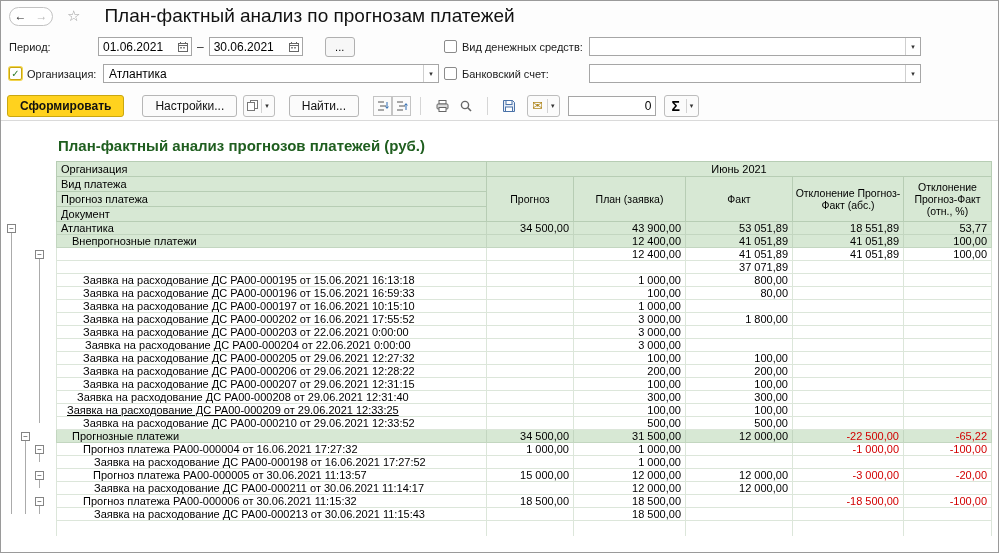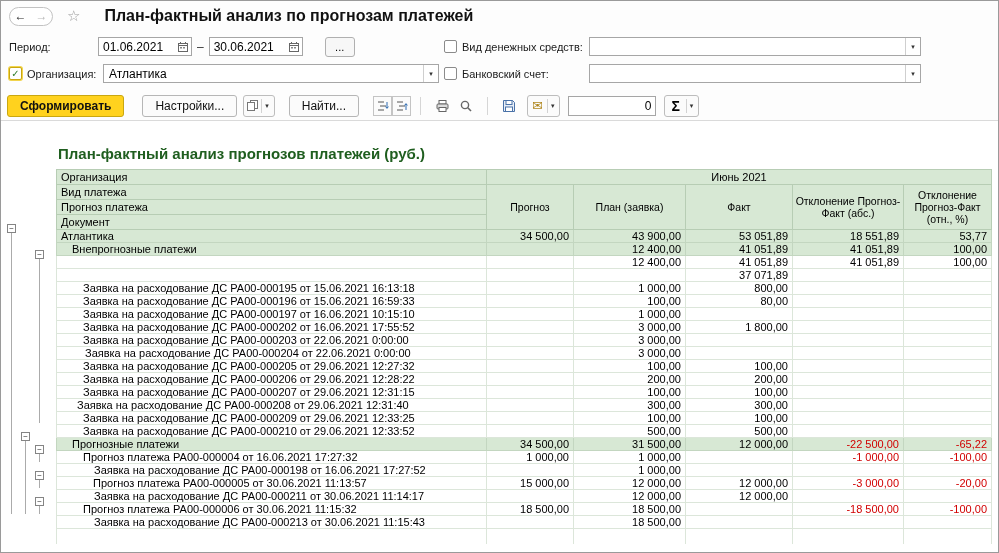--- a/index.html
+++ b/index.html
@@ -10,21 +10,21 @@
 
   
   .titlebar { height: 30px; display: flex; align-items: center; padding: 0 8px;
     background: #fdfdfd; flex: 0 0 auto; }
   .nav-pill { display: flex; border: 1px solid #c2c2c2; border-radius: 10px;
     background: #fff; overflow: hidden; }
   .nav-btn { width: 21px; height: 17px; border: none; background: transparent;
     font-size: 12px; line-height: 15px; color: #222; cursor: pointer; }
   .nav-btn.disabled { color: #b8b8b8; }
   .star { margin-left: 14px; color: #9d9d9d; font-size: 15px; cursor: pointer; }
-  .page-title { margin-left: 24px; font-size: 16px; font-weight: bold; color: #111; }
+  .page-title { margin-left: 24px; font-size: 19px; font-weight: normal; color: #111; }
 
   
   .filters { padding: 2px 8px 4px; background: #fdfdfd; flex: 0 0 auto; }
   .frow { position: relative; height: 27px; display: flex; align-items: center; }
   .flabel { font-size: 11px; color: #1a1a1a; white-space: nowrap; }
   .w-period { width: 89px; }
   .w-org { width: 72px; }
   .field { height: 19px; border: 1px solid #a6a6a6; background: #fff;
     display: flex; align-items: center; }
   .date-input { width: 76px; border: none; outline: none; font-size: 12px;
@@ -68,21 +68,21 @@
   .tb-sep { width: 1px; height: 18px; background: #d6d6d6; margin: 0 9px; }
   .sum-input { width: 88px; height: 20px; border: 1px solid #a6a6a6; text-align: right;
     padding: 0 4px; font-size: 12px; font-family: inherit; }
   .sigma { font-size: 14px; font-weight: bold; padding: 0 4px; }
   .mail-glyph { font-size: 13px; color: #b08820; padding: 0 2px; }
   .gap6 { width: 6px; } .gap12 { width: 12px; } .gap14 { width: 14px; } .gap8 { width: 8px; }
 
   
   .report { position: relative; flex: 1; background: #fff; overflow: hidden; }
   .gutter { position: absolute; left: 0; top: 0; width: 55px; bottom: 0; }
-  .report-body { position: absolute; left: 55px; top: 8px; width: 935px; }
+  .report-body { position: absolute; left: 55px; top: 0; width: 935px; }
   .rtitle { padding: 16px 0 7px 2px; font-size: 15px; font-weight: bold; color: #1f5e1f; }
   table { border-collapse: collapse; table-layout: fixed; width: 935px; }
   col.w0 { width: 430px; } col.w1 { width: 87px; } col.w2 { width: 112px; }
   col.w3 { width: 107px; } col.w4 { width: 111px; } col.w5 { width: 88px; }
   thead td { background: #d7e8d4; border: 1px solid #b7cdb4; font-size: 11px; color: #000; }
   .hl { text-align: left; padding: 1px 4px; height: 14px; white-space: nowrap; }
   .hc { text-align: center; height: 15px; }
   .hv { text-align: center; vertical-align: middle; line-height: 12px;
     font-size: 10.5px; padding: 1px 2px; }
   tbody td { border: 1px solid #dce6da; font-size: 11px; height: 13px; line-height: 12px;
@@ -393,21 +393,21 @@
             </tr>
             <tr class="r-plain">
               <td class="c-label" style="padding-left: 20px;">Заявка на расходование ДС РА00-000208 от 29.06.2021 12:31:40</td>
               <td class="c-num"></td>
               <td class="c-num">300,00</td>
               <td class="c-num">300,00</td>
               <td class="c-num"></td>
               <td class="c-num"></td>
             </tr>
             <tr class="r-plain">
-              <td class="c-label" style="padding-left: 26px;">Заявка на расходование ДС РА00-000209 от 29.06.2021 12:33:25</td>
+              <td class="c-label" style="padding-left: 10px; text-decoration: underline;">Заявка на расходование ДС РА00-000209 от 29.06.2021 12:33:25</td>
               <td class="c-num"></td>
               <td class="c-num">100,00</td>
               <td class="c-num">100,00</td>
               <td class="c-num"></td>
               <td class="c-num"></td>
             </tr>
             <tr class="r-plain">
               <td class="c-label" style="padding-left: 26px;">Заявка на расходование ДС РА00-000210 от 29.06.2021 12:33:52</td>
               <td class="c-num"></td>
               <td class="c-num">500,00</td>

